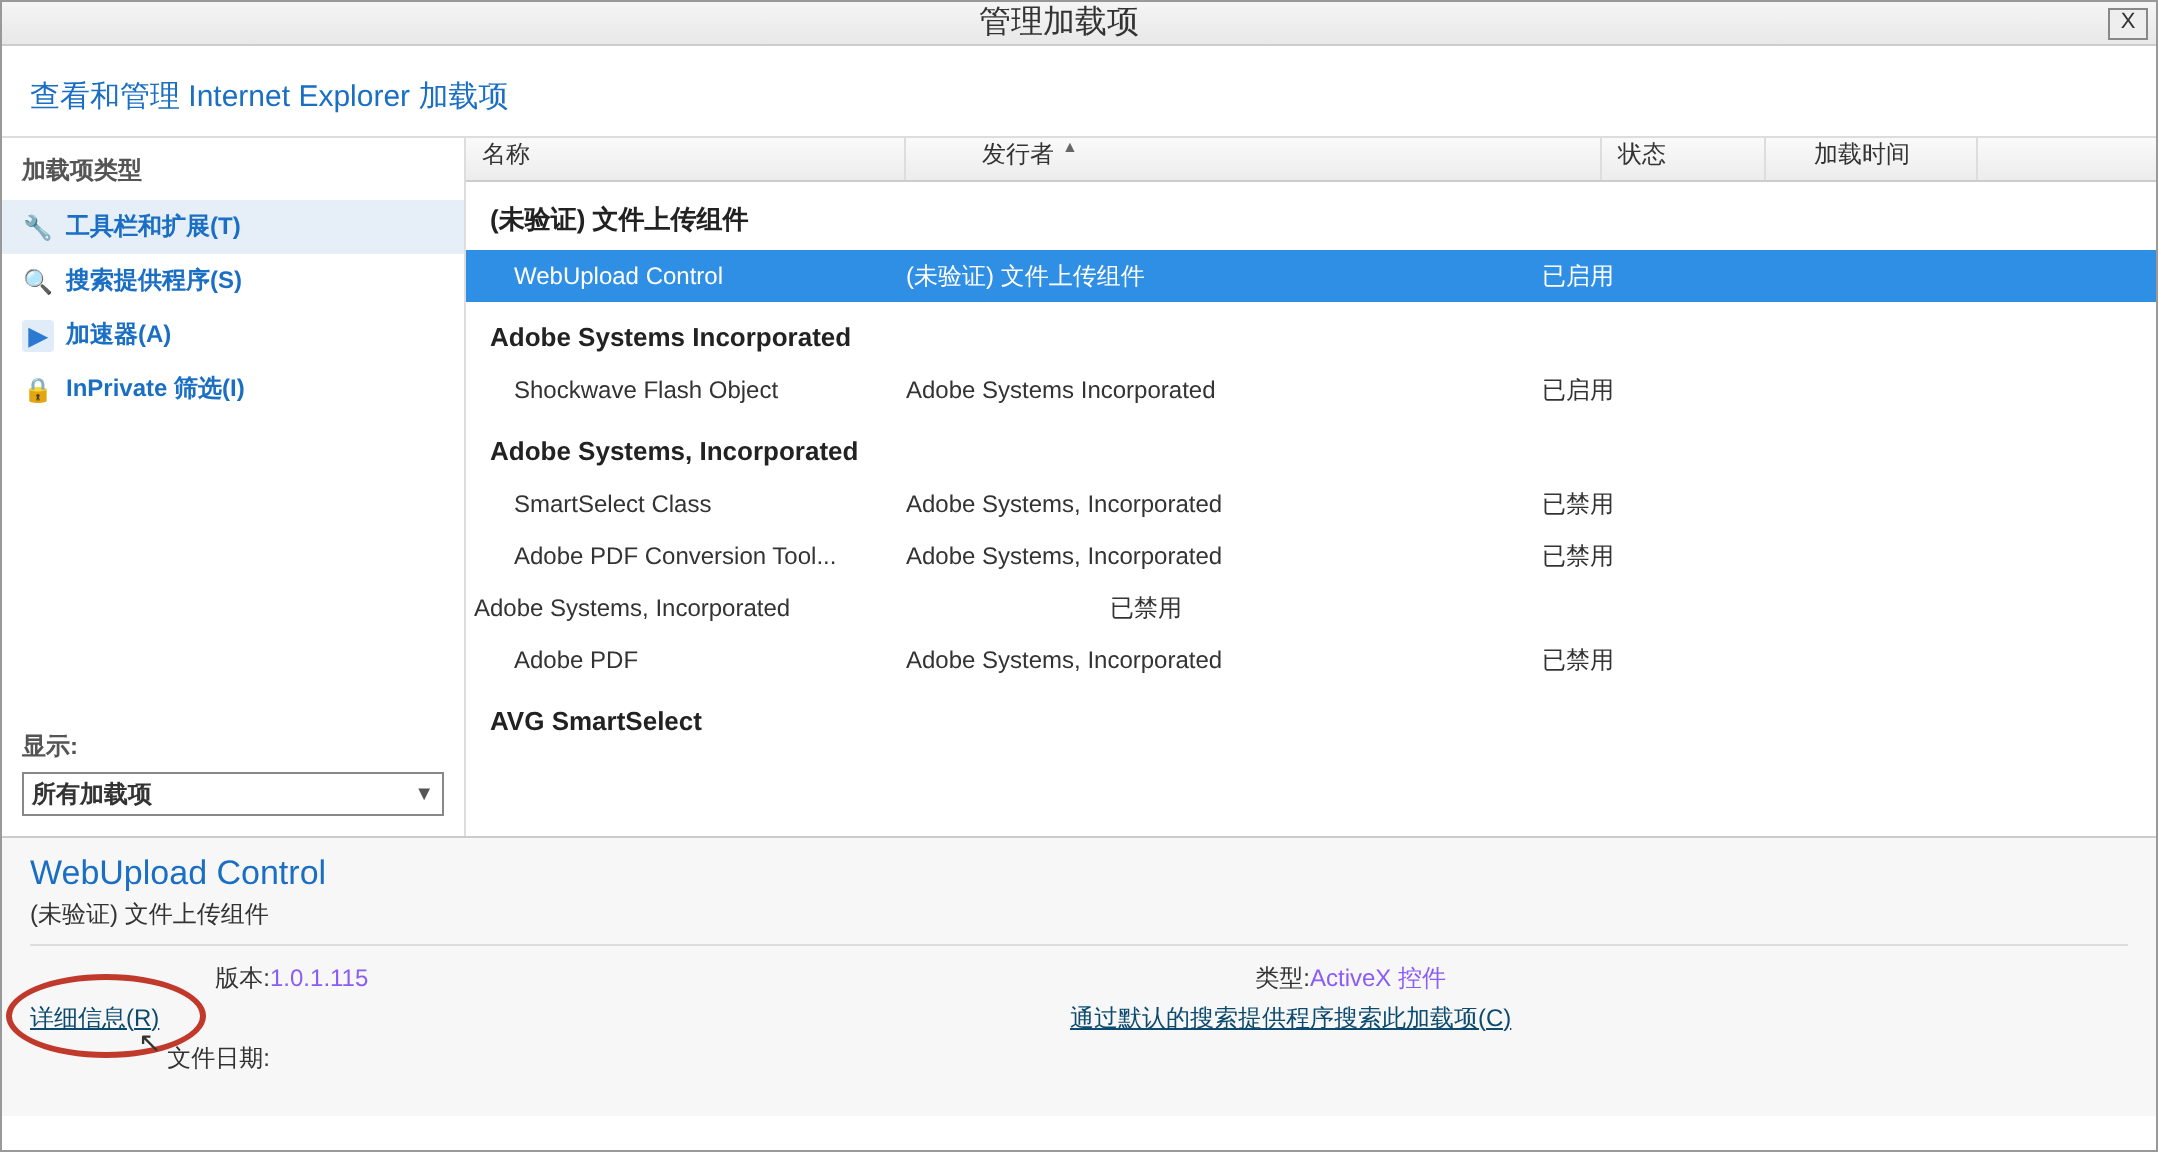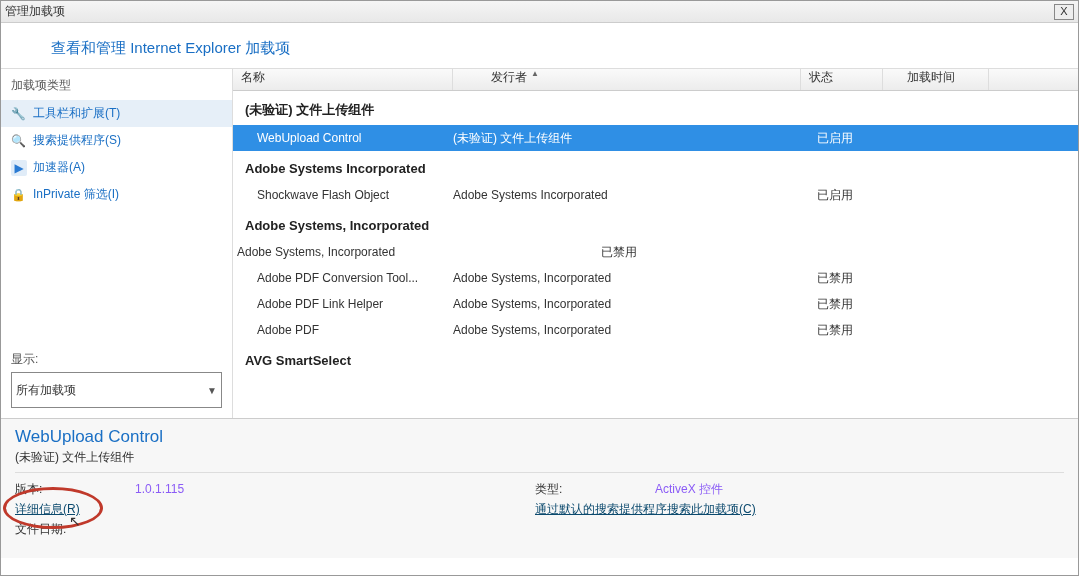--- a/index.html
+++ b/index.html
@@ -14,48 +14,48 @@
   border: 1px solid #999;
 }
 .titlebar {
   background: linear-gradient(#f5f5f5, #e8e8e8);
   border-bottom: 1px solid #ccc;
   height: 22px;
   display: flex;
   align-items: center;
   padding: 0 4px;
 }
-.titlebar-text { flex: 1; font-size: 12px; color: #333; }
+.titlebar-text { flex: 1; font-size: 16px; color: #333; text-align: center; }
 .close-btn {
   width: 20px; height: 16px;
   border: 1px solid #888;
   background: #eee;
   font-family: Arial;
   font-size: 11px;
   line-height: 13px;
   text-align: center;
   cursor: pointer;
 }
 .header {
   padding: 16px 14px 10px 14px;
   color: #1a6fc4;
   font-size: 15px;
-  margin-left: 36px;
 }
 .main {
   display: flex;
   border-top: 1px solid #ddd;
   height: 350px;
 }
 .sidebar {
   width: 232px;
   border-right: 1px solid #ddd;
   background: #fff;
   display: flex;
   flex-direction: column;
+  font-weight: bold;
 }
 .side-section-label {
   padding: 8px 10px 6px 10px;
   color: #555;
   font-size: 12px;
 }
 .side-items { flex: 1; }
 .side-item {
   display: flex;
   align-items: center;
@@ -73,21 +73,21 @@
   align-items: center;
   justify-content: center;
   font-size: 12px;
 }
 .side-bottom {
   padding: 6px 10px 10px 10px;
 }
 .side-bottom-label { color: #555; margin-bottom: 4px; }
 .dropdown {
   width: 100%;
-  height: 36px;
+  height: 22px;
   border: 1px solid #888;
   background: #fff;
   display: flex;
   align-items: center;
   padding: 0 4px;
   justify-content: space-between;
 }
 .dropdown-arrow { font-size: 10px; color: #555; }
 .content {
   flex: 1;
@@ -126,21 +126,21 @@
   align-items: center;
   height: 26px;
   padding-left: 4px;
 }
 .row.selected {
   background: #2f8fe5;
   color: #fff;
 }
 .cell-name { width: 216px; padding-left: 20px; }
 .cell-pub { width: 318px; }
-.cell-status { width: 82px; text-align: right; }
+.cell-status { width: 82px; }
 .details {
   border-top: 1px solid #ccc;
   padding: 8px 14px 0 14px;
   background: #f7f7f7;
   height: 140px;
 }
 .det-title {
   color: #1a6fc4;
   font-size: 17px;
   margin-bottom: 2px;
@@ -151,21 +151,21 @@
   margin-bottom: 6px;
   padding-bottom: 6px;
   border-bottom: 1px solid #ddd;
 }
 .det-body {
   display: flex;
 }
 .det-left { width: 520px; }
 .det-right { flex: 1; }
 .det-row { display: flex; height: 20px; align-items: center; }
-.det-label { width: 120px; color: #333; }
+.det-label { width: 120px; color: #333; text-align: right; }
 .det-val { color: #8b5cf6; }
 .link { color: #0c4a6e; text-decoration: underline; cursor: pointer; }
 .circled {
   position: relative;
   display: inline-block;
 }
 .circle-anno {
   position: absolute;
   left: -12px; top: -14px;
   width: 100px; height: 42px;
@@ -248,30 +248,30 @@
 
     <div class="group-header">Adobe Systems Incorporated</div>
     <div class="row">
       <div class="cell-name">Shockwave Flash Object</div>
       <div class="cell-pub">Adobe Systems Incorporated</div>
       <div class="cell-status">已启用</div>
     </div>
 
     <div class="group-header">Adobe Systems, Incorporated</div>
     <div class="row">
+      <div class="cell-name">SmartSelect Class</div>
       <div class="cell-pub">Adobe Systems, Incorporated</div>
       <div class="cell-status">已禁用</div>
     </div>
     <div class="row">
       <div class="cell-name">Adobe PDF Conversion Tool...</div>
       <div class="cell-pub">Adobe Systems, Incorporated</div>
       <div class="cell-status">已禁用</div>
     </div>
     <div class="row">
-      <div class="cell-name">Adobe PDF Link Helper</div>
       <div class="cell-pub">Adobe Systems, Incorporated</div>
       <div class="cell-status">已禁用</div>
     </div>
     <div class="row">
       <div class="cell-name">Adobe PDF</div>
       <div class="cell-pub">Adobe Systems, Incorporated</div>
       <div class="cell-status">已禁用</div>
     </div>
 
     <div class="group-header">AVG SmartSelect</div>

